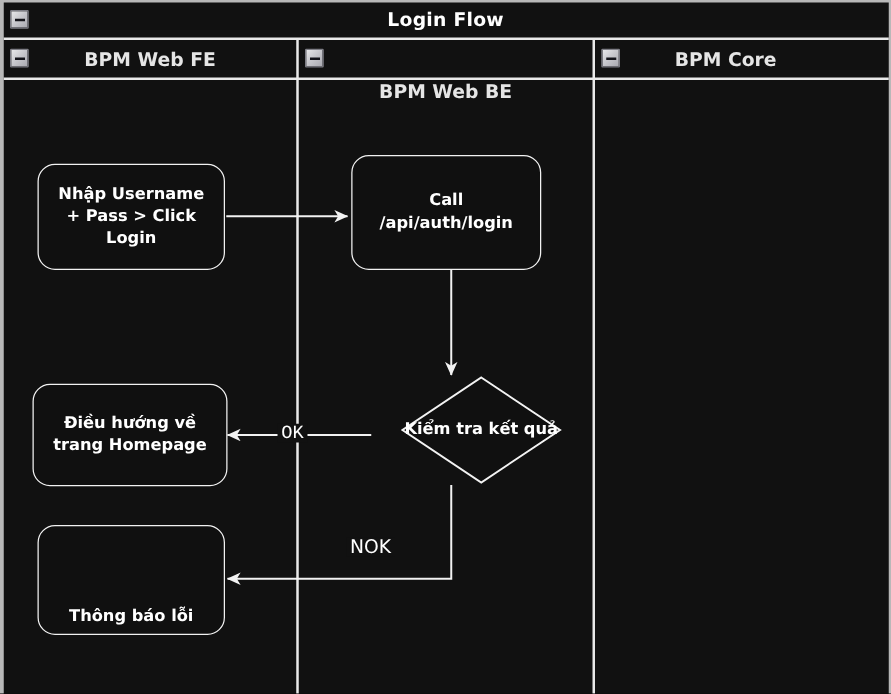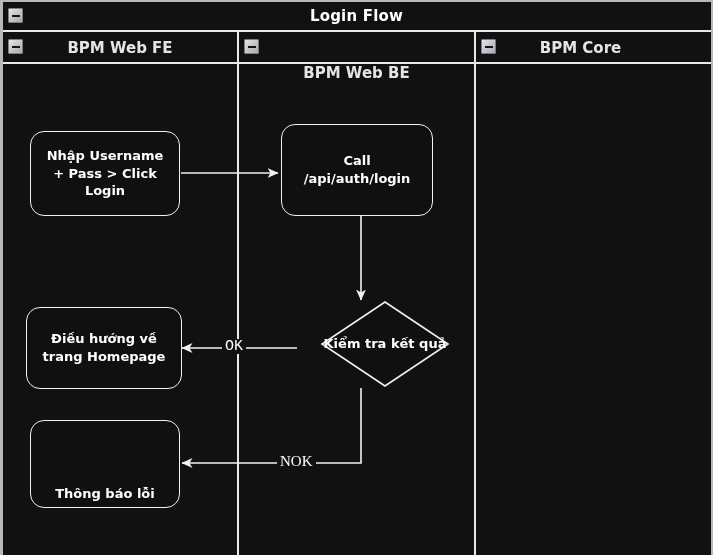--- a/index.html
+++ b/index.html
@@ -184,21 +184,21 @@
     </g>
 
     <g>
       <path d="M361,388 L361,463 L182,463" fill="none" stroke="#f2f2f2" stroke-width="1.6" marker-end="url(#arrow)"></path>
     </g>
   </svg>
 
   <div class="edge-label" style="left:222px;top:339px;font-family:Liberation Mono, monospace;">
     <span>OK</span>
   </div>
-  <div class="edge-label" style="left:277px;top:454px;font-family:Liberation Serif, serif;">
+  <div class="edge-label" style="left:277px;top:430px;">
     <span>NOK</span>
   </div>
 
   <div class="node" style="left:30px;top:131px;width:150px;height:85px;">
     <span>Nhập Username + Pass &gt; Click Login</span>
   </div>
 
   <div class="node" style="left:281px;top:124px;width:152px;height:92px;">
     <span>Call /api/auth/login</span>
   </div>

